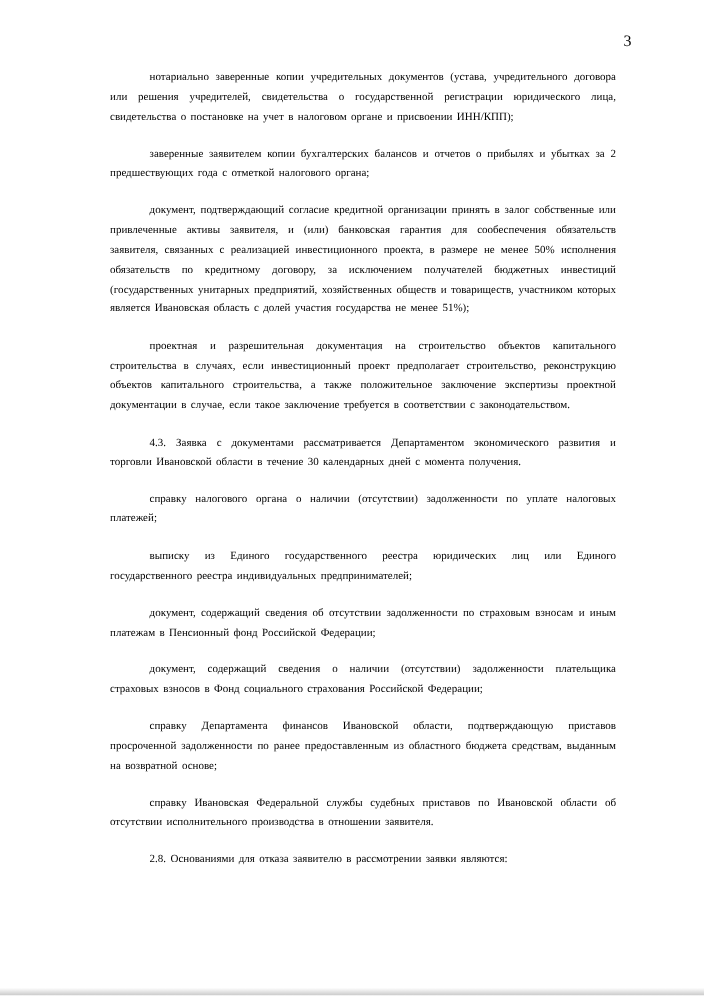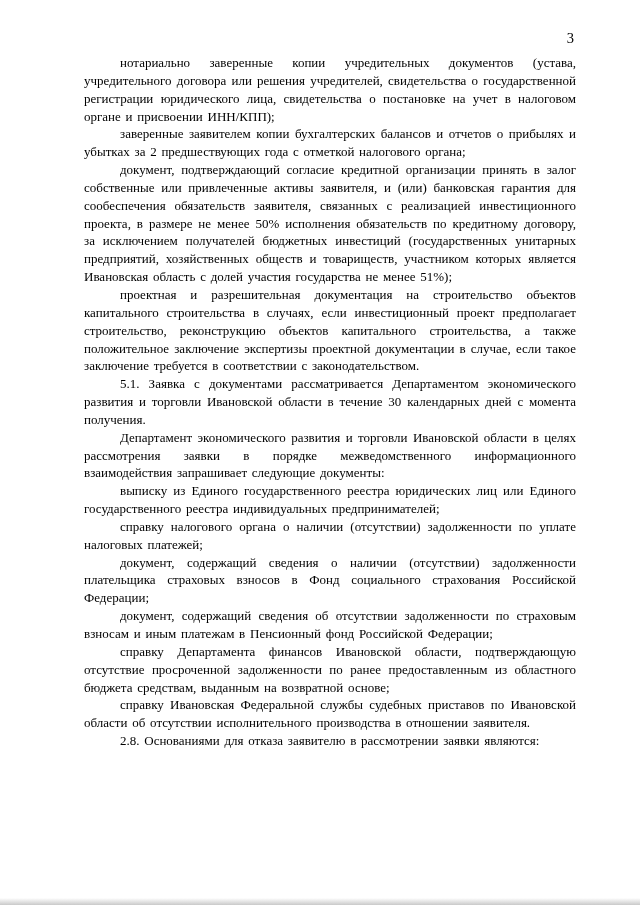--- a/index.html
+++ b/index.html
@@ -22,24 +22,24 @@
     background: #ffffff;
     padding: 30px 64px 18px 84px;
   }
   .page-number {
     text-align: right;
     font-size: 14.5px;
     line-height: 16px;
     margin: 0 2px 8px 0;
   }
   .body-text p {
-    margin: 0;
+    margin: 16px;
     text-indent: 36px;
     text-align: justify;
-    font-size: 13px;
+    font-size: 10px;
     line-height: 17.85px;
     word-spacing: 1.5px;
   }
   .page-edge-shadow {
     position: absolute;
     left: 0;
     bottom: 0;
     width: 640px;
     height: 7px;
     background: linear-gradient(to bottom, rgba(255,255,255,0), #c9c9c9);
@@ -49,25 +49,24 @@
 <body>
 
 <div class="page">
   <div class="page-number">3</div>
 
   <div class="body-text">
     <p>нотариально заверенные копии учредительных документов (устава, учредительного договора или решения учредителей, свидетельства о государственной регистрации юридического лица, свидетельства о постановке на учет в налоговом органе и присвоении ИНН/КПП);</p>
     <p>заверенные заявителем копии бухгалтерских балансов и отчетов о прибылях и убытках за 2 предшествующих года с отметкой налогового органа;</p>
     <p>документ, подтверждающий согласие кредитной организации принять в залог собственные или привлеченные активы заявителя, и (или) банковская гарантия для сообеспечения обязательств заявителя, связанных с реализацией инвестиционного проекта, в размере не менее 50% исполнения обязательств по кредитному договору, за исключением получателей бюджетных инвестиций (государственных унитарных предприятий, хозяйственных обществ и товариществ, участником которых является Ивановская область с долей участия государства не менее 51%);</p>
     <p>проектная и разрешительная документация на строительство объектов капитального строительства в случаях, если инвестиционный проект предполагает строительство, реконструкцию объектов капитального строительства, а также положительное заключение экспертизы проектной документации в случае, если такое заключение требуется в соответствии с законодательством.</p>
-    <p>5.1. Заявка с документами рассматривается Департаментом экономического развития и торговли Ивановской области в течение 30 календарных дней с момента получения.</p>
-    <p>Департамент экономического развития и торговли Ивановской области в целях рассмотрения заявки в порядке межведомственного информационного взаимодействия запрашивает следующие документы:</p>
+    <p>4.3. Заявка с документами рассматривается Департаментом экономического развития и торговли Ивановской области в течение 30 календарных дней с момента получения.</p>
+    <p>справку налогового органа о наличии (отсутствии) задолженности по уплате налоговых платежей;</p>
     <p>выписку из Единого государственного реестра юридических лиц или Единого государственного реестра индивидуальных предпринимателей;</p>
-    <p>справку налогового органа о наличии (отсутствии) задолженности по уплате налоговых платежей;</p>
+    <p>документ, содержащий сведения об отсутствии задолженности по страховым взносам и иным платежам в Пенсионный фонд Российской Федерации;</p>
     <p>документ, содержащий сведения о наличии (отсутствии) задолженности плательщика страховых взносов в Фонд социального страхования Российской Федерации;</p>
-    <p>документ, содержащий сведения об отсутствии задолженности по страховым взносам и иным платежам в Пенсионный фонд Российской Федерации;</p>
-    <p>справку Департамента финансов Ивановской области, подтверждающую отсутствие просроченной задолженности по ранее предоставленным из областного бюджета средствам, выданным на возвратной основе;</p>
+    <p>справку Департамента финансов Ивановской области, подтверждающую приставов просроченной задолженности по ранее предоставленным из областного бюджета средствам, выданным на возвратной основе;</p>
     <p>справку Ивановская Федеральной службы судебных приставов по Ивановской области об отсутствии исполнительного производства в отношении заявителя.</p>
     <p>2.8. Основаниями для отказа заявителю в рассмотрении заявки являются:</p>
   </div>
 
   <div class="page-edge-shadow"></div>
 </div>
 
 </body></html>

